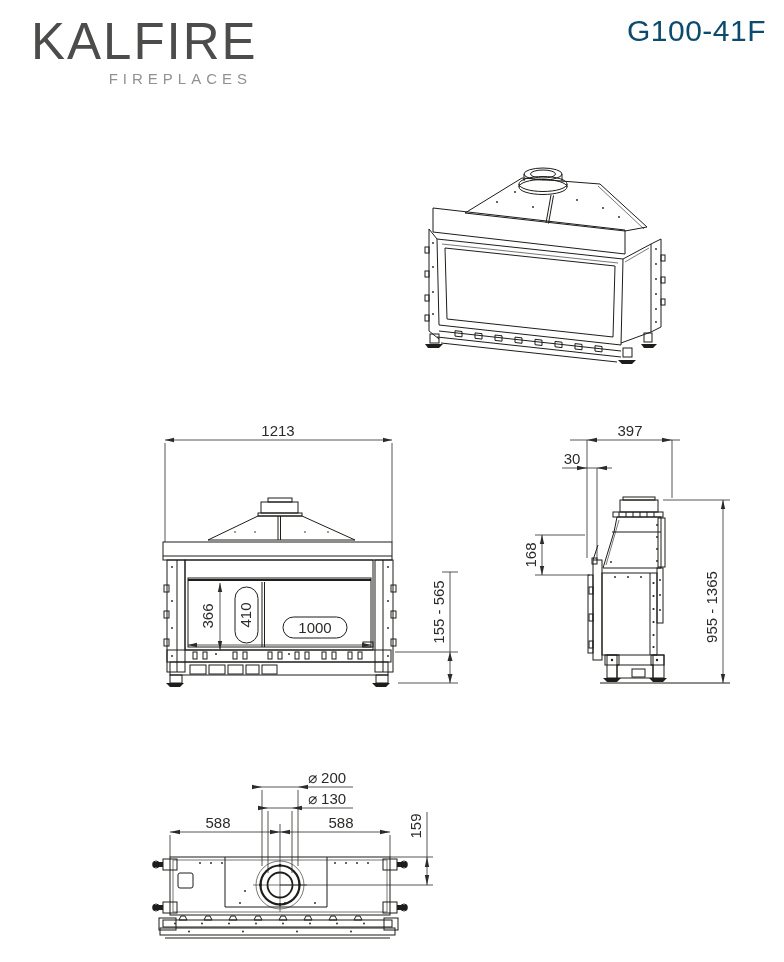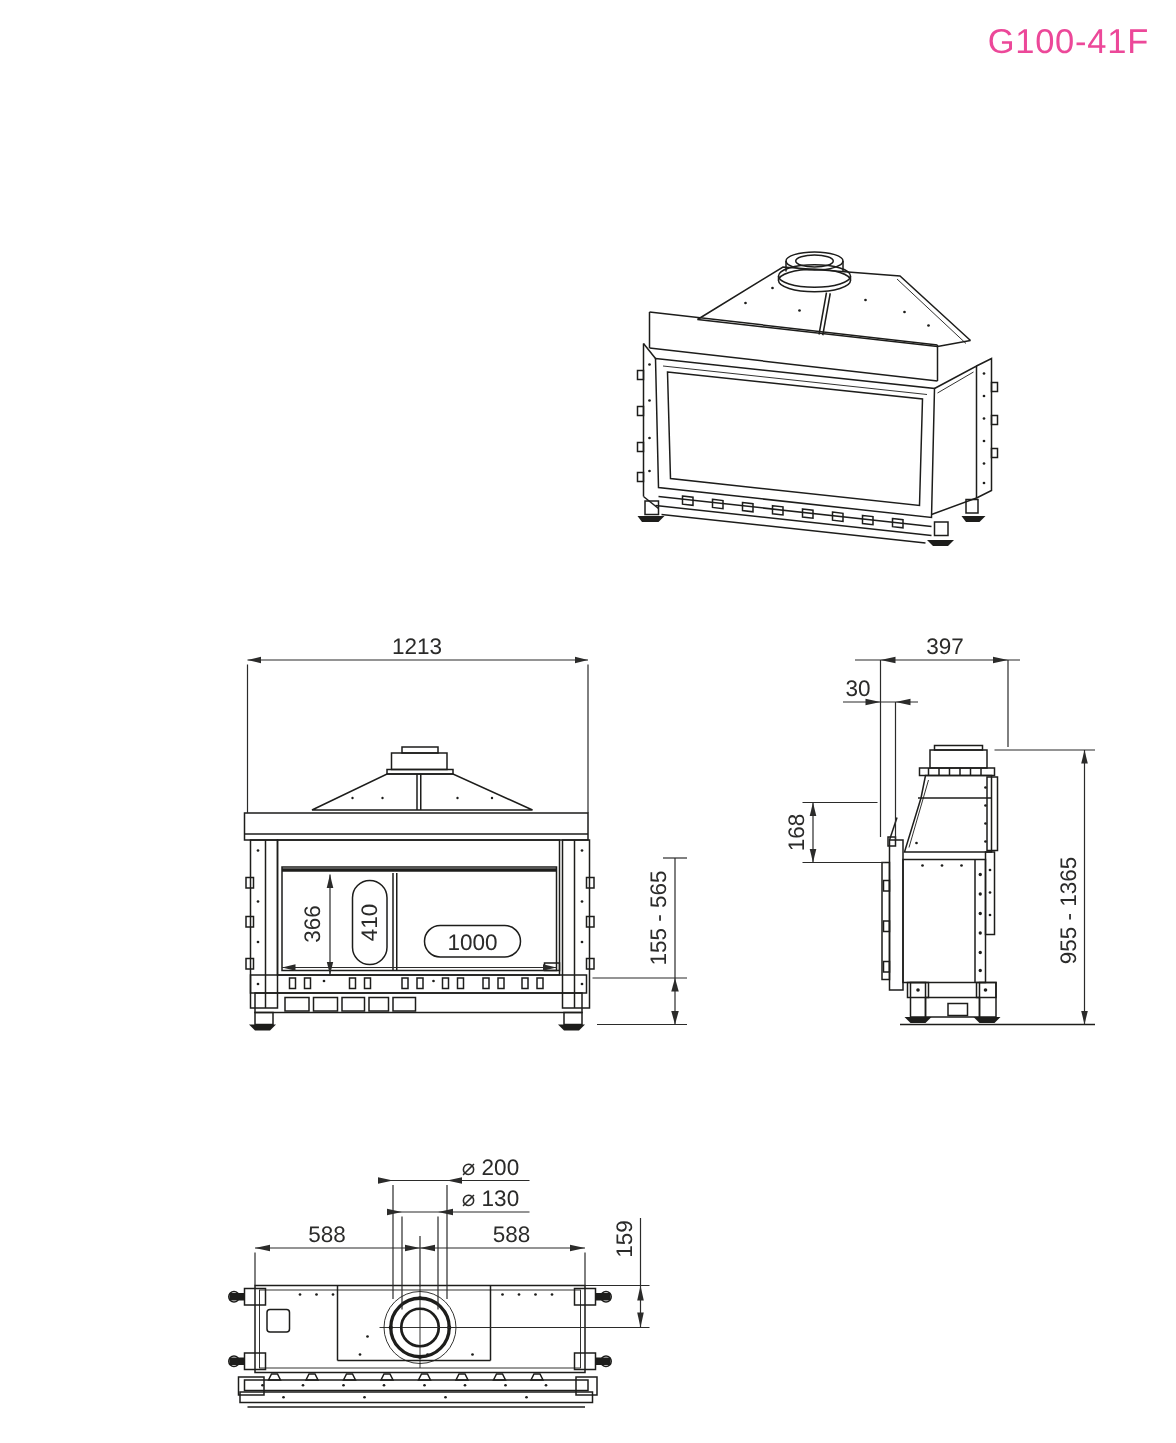--- a/index.html
+++ b/index.html
@@ -13,21 +13,21 @@
   #brand-block { left:31px; top:16px; width:222px; }
   #brand-main {
     font-size:51px; font-weight:300; letter-spacing:2px;
     color:#4c4c4b; line-height:1.0;
   }
   #brand-sub {
     margin-top:3px; text-align:right; font-size:15px; font-weight:400;
     letter-spacing:5px; color:#919191; padding-right:1px;
   }
   #model-number {
-    right:18px; top:14px; font-size:23px; color:#ec4899; letter-spacing:0.5px;
+    right:18px; top:14px; font-size:30px; color:#0c4a6e; letter-spacing:0.5px;
   }
   svg { display:block; }
   .dim-text {
     font-family:"Liberation Sans","DejaVu Sans",sans-serif;
     font-size:15px; fill:#2b2b2a;
   }
   .badge-text {
     font-family:"Liberation Sans","DejaVu Sans",sans-serif;
     font-size:15px; fill:#2b2b2a;
   }
@@ -37,20 +37,24 @@
   .dim { stroke:#2b2b2a; fill:none; stroke-width:0.8; }
   .arr { fill:#2b2b2a; stroke:none; }
   .dot { fill:#1d1d1b; stroke:none; }
   .blk { fill:#1d1d1b; stroke:none; }
 </style>
 </head>
 <body>
 
 <div id="page">
 
+  <div class="abs" id="brand-block">
+    <div id="brand-main">KALFIRE</div>
+    <div id="brand-sub">FIREPLACES</div>
+  </div>
   <div class="abs" id="model-number">G100-41F</div>
 
   <svg class="abs" style="left:415px; top:145px;" width="265" height="240" viewBox="0 0 265 240">
     <g class="ln">
       <ellipse cx="128" cy="42" rx="24" ry="7.5"></ellipse>
       <ellipse cx="128" cy="39" rx="24" ry="7.5"></ellipse>
       <line x1="104" y1="39" x2="104" y2="42"></line>
         <line x1="152" y1="39" x2="152" y2="42"></line>
       <ellipse cx="128" cy="29" rx="19" ry="6"></ellipse>
       <ellipse cx="128" cy="29" rx="12.5" ry="4"></ellipse>

